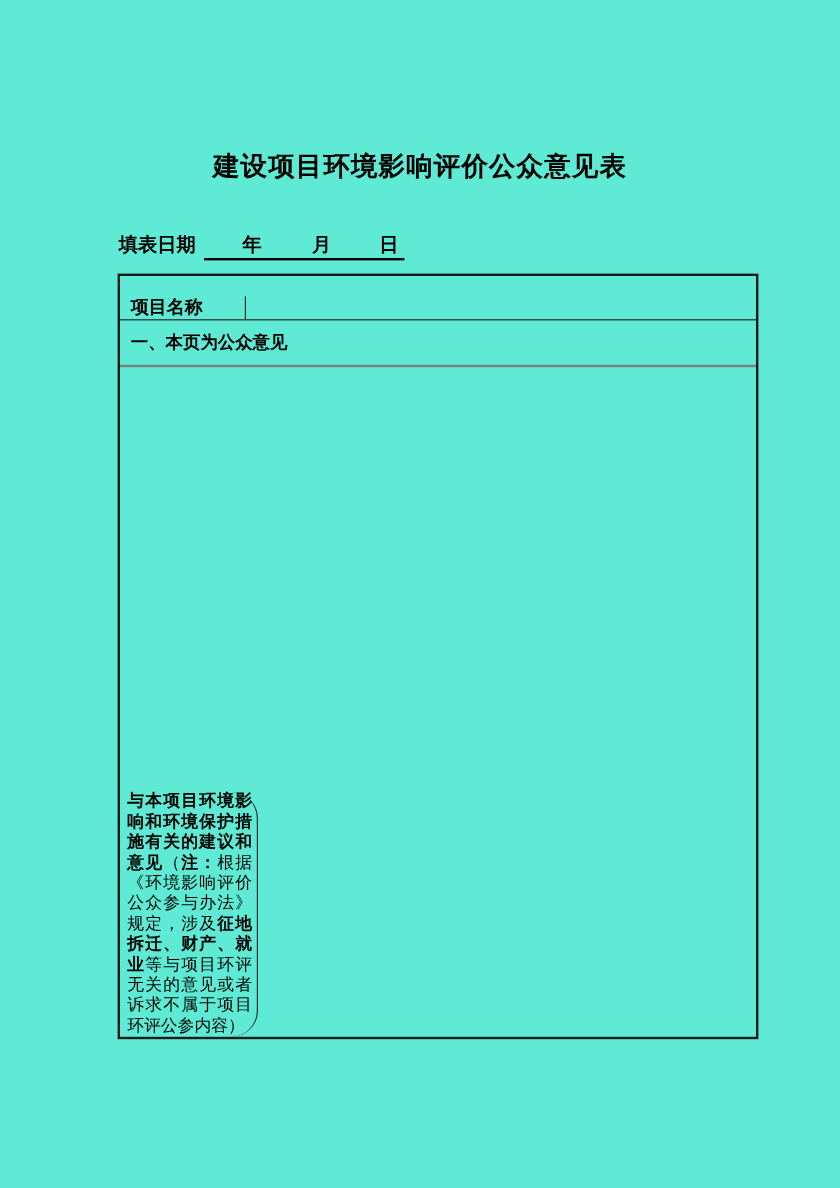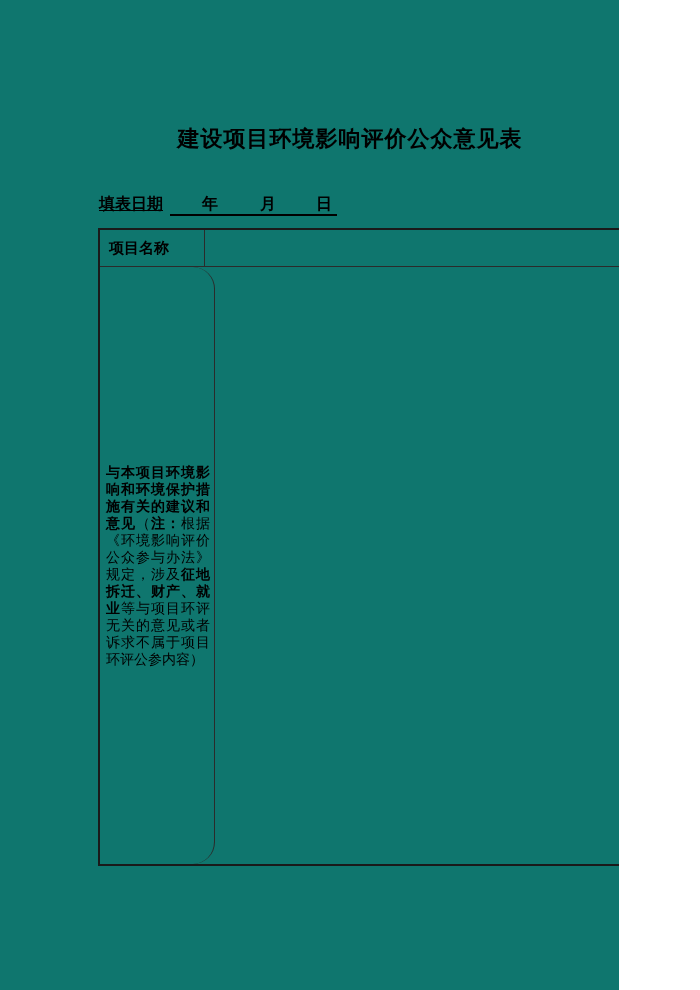--- a/index.html
+++ b/index.html
@@ -1,20 +1,20 @@
 <!DOCTYPE html>
 <html><head>
 <meta charset="utf-8">
 <style>
   html, body { margin: 0; padding: 0; background: #fff; }
   .page {
     position: relative;
-    width: 619px;
+    width: 700px;
     height: 990px;
-    background: #0f766e;
+    background: #5eead4;
     color: #000;
     font-family: "Liberation Serif", "DejaVu Serif", serif;
     overflow: hidden;
   }
   .title {
     position: absolute;
     top: 124px;
     left: 0;
     width: 700px;
     margin: 0;
@@ -22,21 +22,20 @@
     font-size: 22px;
     font-weight: bold;
     letter-spacing: 1px;
   }
   .date-line {
     position: absolute;
     left: 99px;
     top: 194px;
     font-size: 16px;
     white-space: nowrap;
-    text-decoration: underline;
   }
   .date-label { font-weight: bold; }
   .date-blanks {
     display: inline-block;
     margin-left: 7px;
     padding: 0 5px 1px 0;
     border-bottom: 2px solid #000;
     font-weight: bold;
     line-height: 18px;
   }
@@ -49,21 +48,21 @@
     position: absolute;
     left: 98px;
     top: 228px;
     width: 534px;
     height: 638px;
     box-sizing: border-box;
     border: 2px solid #1a1a1a;
     display: flex;
     flex-direction: column;
   }
-  .row { box-sizing: border-box; }
+  .row { box-sizing: border-box; align-items: flex-end; }
   .row1 {
     height: 37px;
     display: flex;
     border-bottom: 1px solid #2b2b2b;
   }
   .cell { box-sizing: border-box; }
   .label1 {
     width: 105px;
     border-right: 1px solid #2b2b2b;
     display: flex;
@@ -130,20 +129,23 @@
   </div>
 
   <div class="form-table">
 
     <div class="row row1">
       <div class="cell label1">
         <span>项目名称</span>
       </div>
     </div>
 
+    <div class="row row2">
+      <span>一、本页为公众意见</span>
+    </div>
 
     <div class="row row3">
       <div class="cell label3">
         <p class="opinion-text"><b>与本项目环境影响和环境保护措施有关的建议和意见</b><span>（</span><b>注：</b><span>根据《环境影响评价公众参与办法》规定，涉及</span><b>征地拆迁、财产、就业</b><span>等与项目环评无关的意见或者诉求不属于项目环评公参内容）</span></p>
       </div>
     </div>
 
   </div>
 </div>
 

